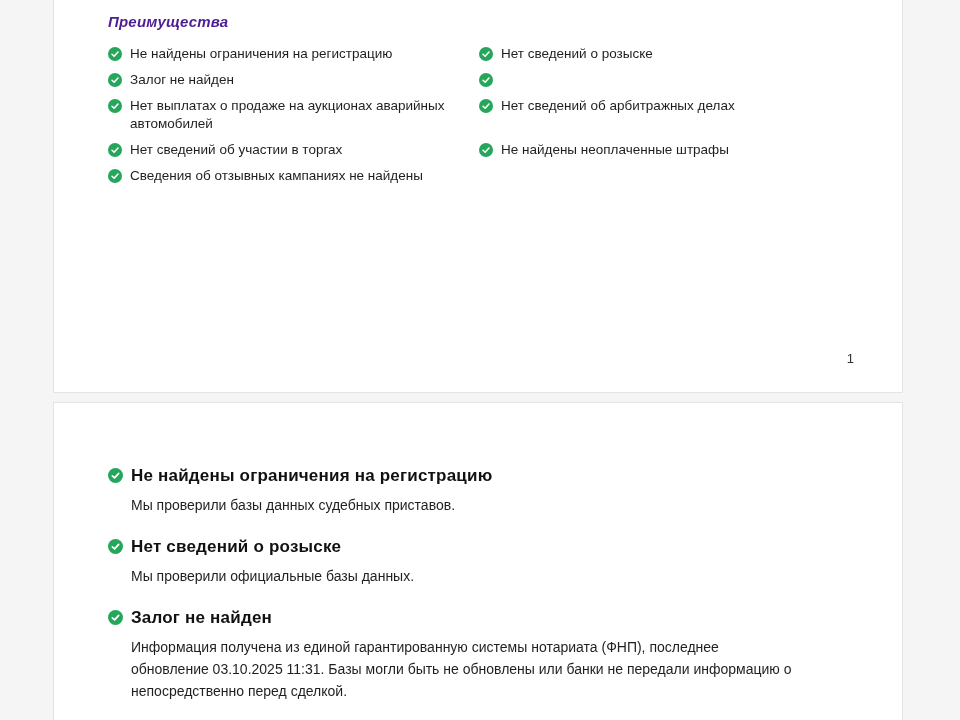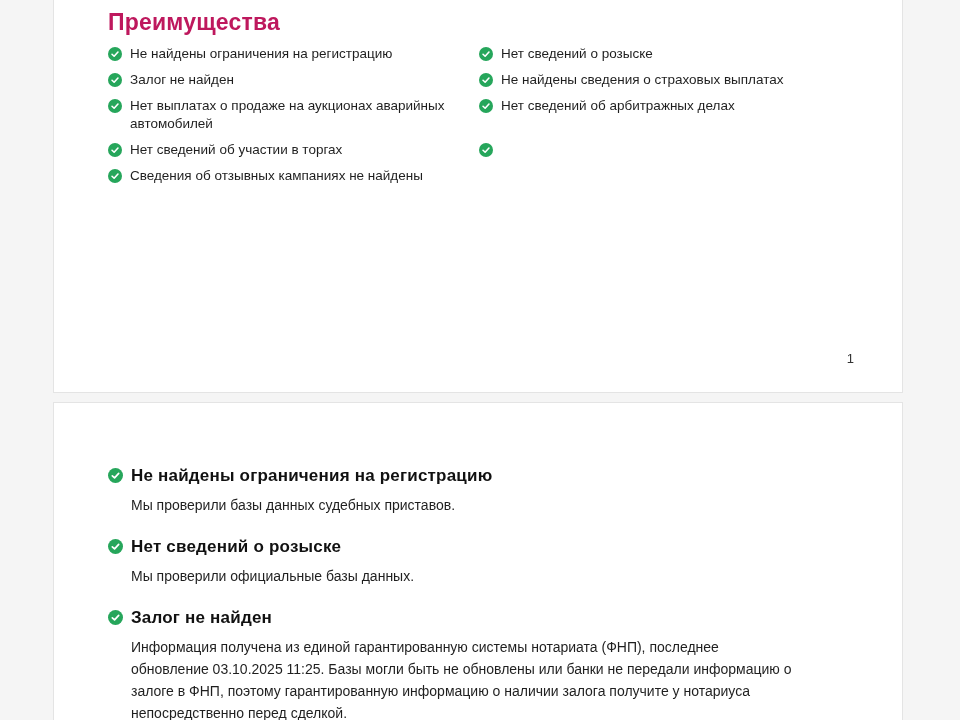--- a/index.html
+++ b/index.html
@@ -28,25 +28,26 @@
     height: 407px;
     padding: 0 47px 0 54px;
   }
   .card2 {
     top: 402px;
     height: 380px;
     padding: 62px 47px 0 54px;
   }
   .adv-title {
     margin: 24px 0 0 0;
-    font-size: 23px;
+    font-size: 15px;
     line-height: 22px;
     font-weight: bold;
-    color: #be185d;
+    color: #4c1d95;
     letter-spacing: 0.2px;
+    font-style: italic;
   }
   .adv-grid {
     display: grid;
     grid-template-columns: 371px auto;
     row-gap: 8px;
     margin-top: 12px;
   }
   .adv-item {
     display: flex;
     align-items: flex-start;
@@ -131,21 +132,20 @@
         <span class="txt">Залог не найден</span>
       </div>
 
       <div class="adv-item left">
         <span class="ck">
             <svg viewBox="0 0 16 16">
               <circle cx="8" cy="8" r="8" fill="#26A65B"></circle>
               <path d="M4.6 8.3 L7 10.6 L11.4 5.7" stroke="#ffffff" stroke-width="1.8" fill="none" stroke-linecap="round" stroke-linejoin="round"></path>
             </svg>
           </span>
-        <span class="txt">Не найдены сведения о страховых выплатах</span>
       </div>
       <div class="adv-item right">
         <span class="ck">
             <svg viewBox="0 0 16 16">
               <circle cx="8" cy="8" r="8" fill="#26A65B"></circle>
               <path d="M4.6 8.3 L7 10.6 L11.4 5.7" stroke="#ffffff" stroke-width="1.8" fill="none" stroke-linecap="round" stroke-linejoin="round"></path>
             </svg>
           </span>
         <span class="txt">Нет выплатах о продаже на аукционах аварийных автомобилей</span>
       </div>
@@ -170,20 +170,21 @@
         <span class="txt">Нет сведений об участии в торгах</span>
       </div>
 
       <div class="adv-item left">
         <span class="ck">
             <svg viewBox="0 0 16 16">
               <circle cx="8" cy="8" r="8" fill="#26A65B"></circle>
               <path d="M4.6 8.3 L7 10.6 L11.4 5.7" stroke="#ffffff" stroke-width="1.8" fill="none" stroke-linecap="round" stroke-linejoin="round"></path>
             </svg>
           </span>
+        <span class="txt">Не найдены неоплаченные штрафы</span>
       </div>
       <div class="adv-item right">
         <span class="ck">
             <svg viewBox="0 0 16 16">
               <circle cx="8" cy="8" r="8" fill="#26A65B"></circle>
               <path d="M4.6 8.3 L7 10.6 L11.4 5.7" stroke="#ffffff" stroke-width="1.8" fill="none" stroke-linecap="round" stroke-linejoin="round"></path>
             </svg>
           </span>
         <span class="txt">Сведения об отзывных кампаниях не найдены</span>
       </div>
@@ -229,20 +230,19 @@
         <span class="ck">
             <svg viewBox="0 0 16 16">
               <circle cx="8" cy="8" r="8" fill="#26A65B"></circle>
               <path d="M4.6 8.3 L7 10.6 L11.4 5.7" stroke="#ffffff" stroke-width="1.8" fill="none" stroke-linecap="round" stroke-linejoin="round"></path>
             </svg>
           </span>
         <span>Залог не найден</span>
       </div>
       <div class="detail-body">
         <div>Информация получена из единой гарантированную системы нотариата (ФНП), последнее</div>
-        <div>обновление 03.10.2025 11:25. Базы могли быть не обновлены или банки не передали информацию о</div>
-        <div>залоге в ФНП, поэтому гарантированную информацию о наличии залога получите у нотариуса</div>
+        <div>обновление 03.10.2025 11:31. Базы могли быть не обновлены или банки не передали информацию о</div>
         <div>непосредственно перед сделкой.</div>
       </div>
     </div>
 
   </section>
 </div>
 
 </body></html>

